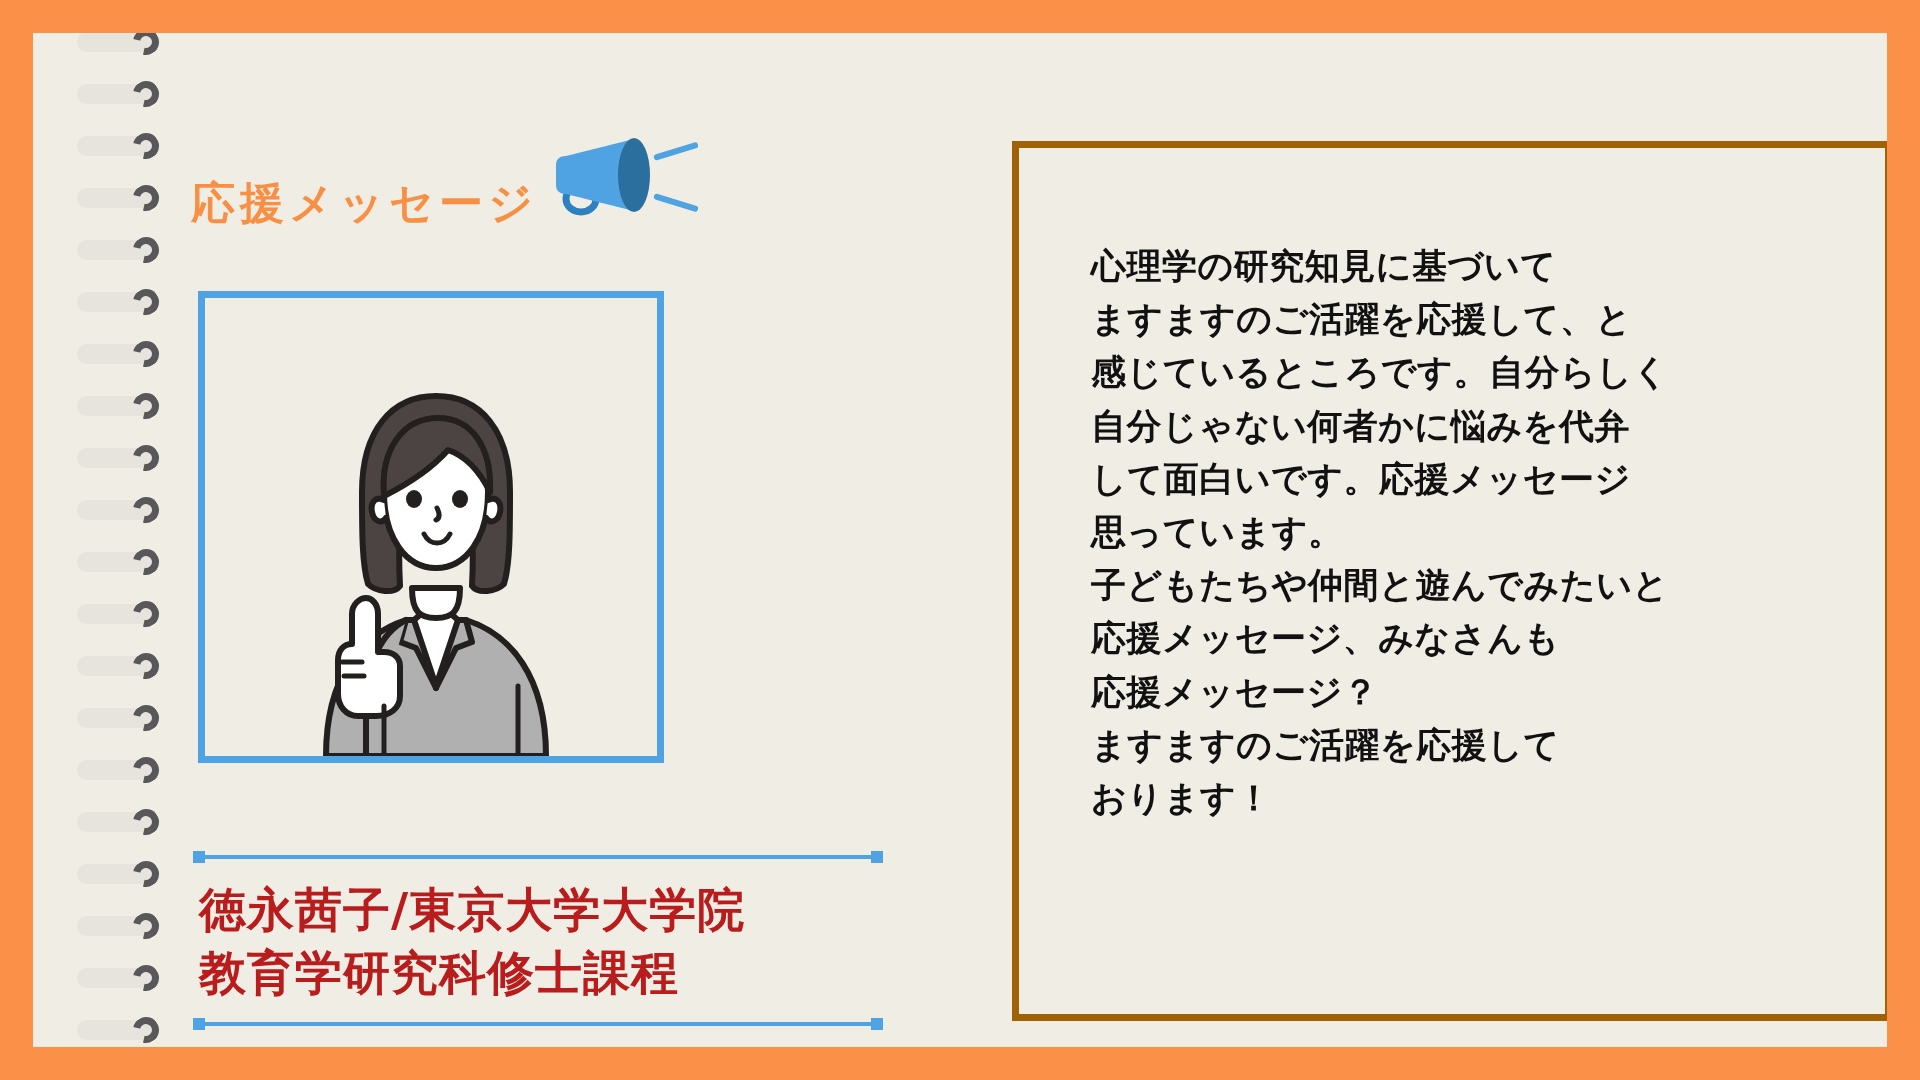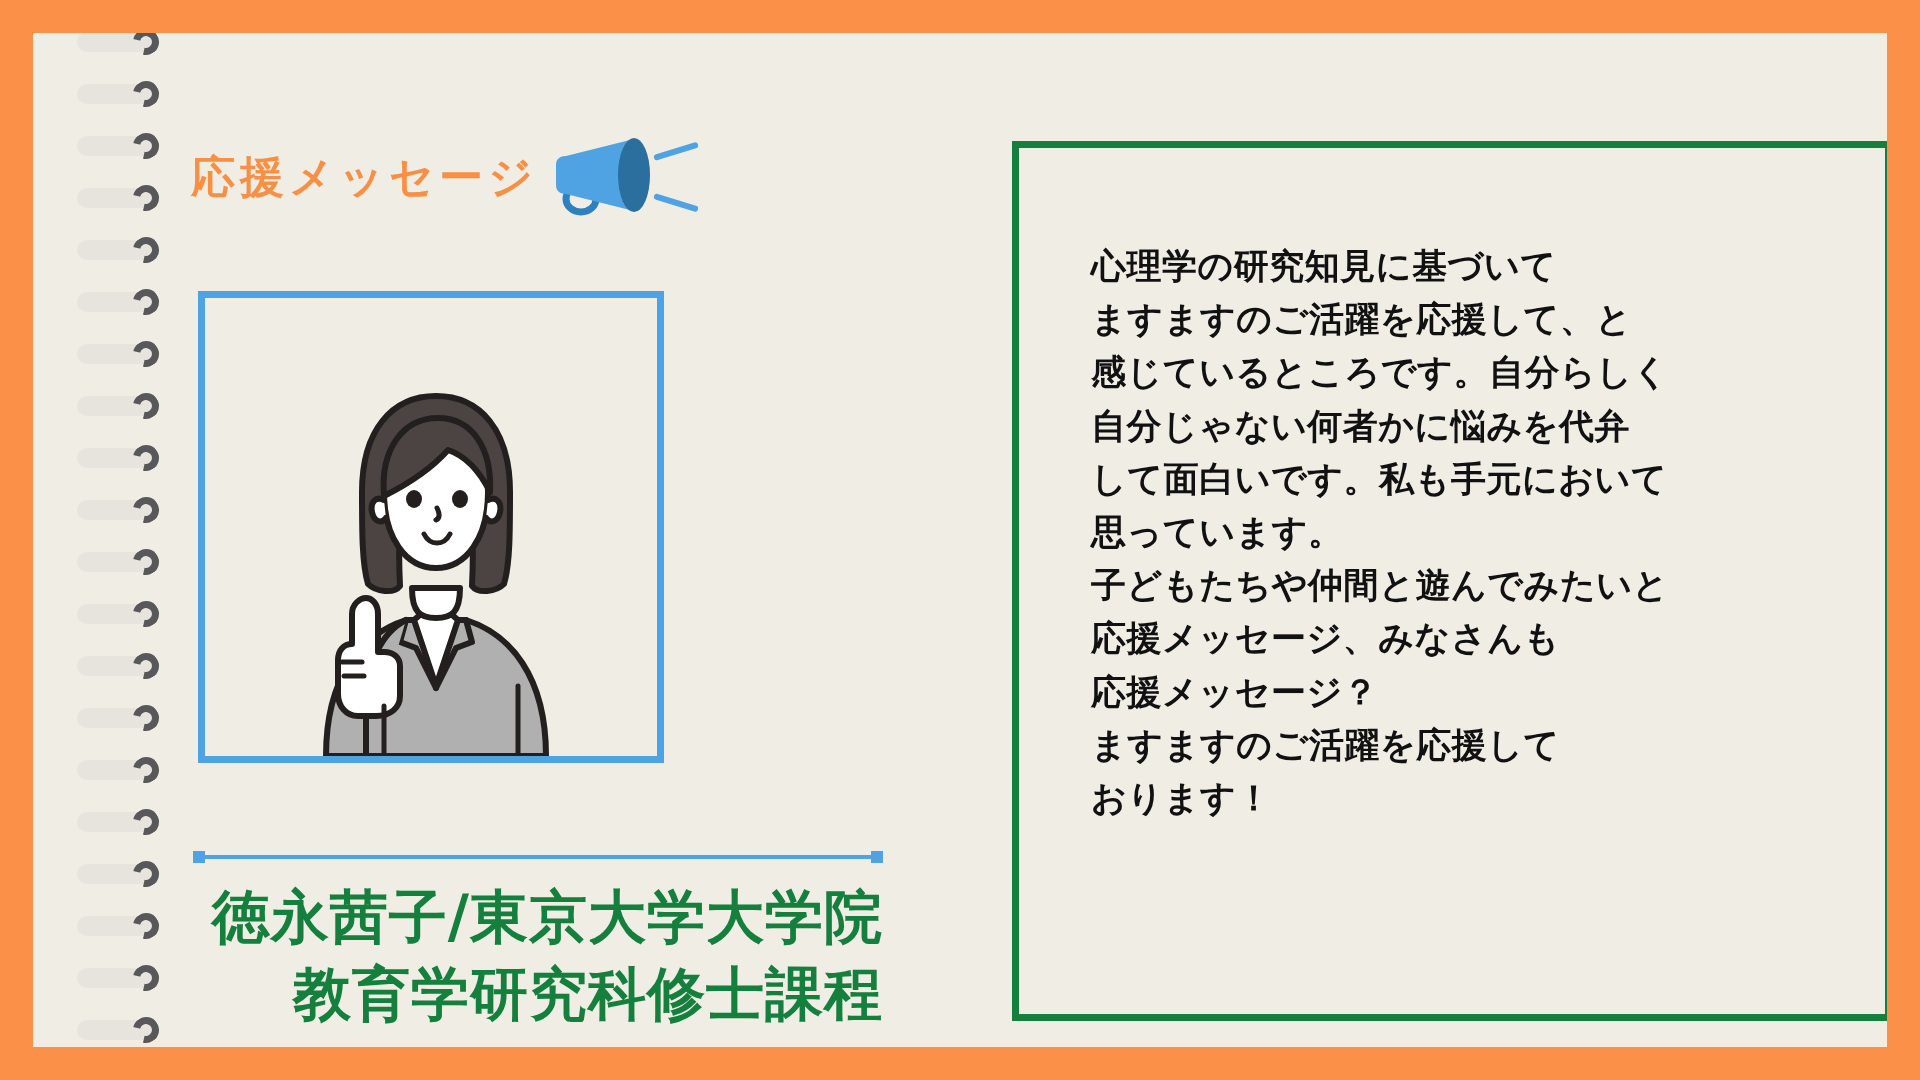--- a/index.html
+++ b/index.html
@@ -70,21 +70,21 @@
     box-sizing: border-box;
     transform: rotate(-32deg);
   }
 
   
   .heading {
     position: absolute;
     left: 158px;
     top: 96px;
     display: flex;
-    align-items: center;
+    align-items: flex-end;
     gap: 10px;
   }
   .heading-title {
     font-size: 44px;
     font-weight: bold;
     color: #f79045;
     letter-spacing: 5px;
     white-space: nowrap;
     line-height: 1;
   }
@@ -138,37 +138,36 @@
     top: 0;
     width: 12px;
     height: 12px;
     background: #4fa3e3;
   }
   .rule .cap.left  { left: 0; }
   .rule .cap.right { right: 0; }
 
   .caption-text {
     padding: 16px 0 14px 6px;
-    font-size: 58px;
+    font-size: 47px;
     font-weight: bold;
-    color: #15803d;
+    color: #b91c1c;
     line-height: 1.33;
     letter-spacing: 1px;
-    text-align: right;
   }
   .caption-text .cline { display: block; white-space: nowrap; }
 
   
   .message-box {
     position: absolute;
     left: 979px;
     top: 108px;
     width: 880px;
     height: 880px;
-    border: 7px solid #15803d;
+    border: 7px solid #a16207;
     box-sizing: border-box;
     background: #efede4;
   }
   .message-text {
     position: absolute;
     left: 72px;
     top: 92px;
     right: 18px;
     font-size: 35px;
     font-weight: bold;
@@ -346,21 +345,21 @@
         <span class="cap right"></span>
       </div>
     </div>
 
     <div class="message-box">
       <div class="message-text">
         <span class="mline">心理学の研究知見に基づいて</span>
         <span class="mline">ますますのご活躍を応援して、と</span>
         <span class="mline">感じているところです。自分らしく</span>
         <span class="mline">自分じゃない何者かに悩みを代弁</span>
-        <span class="mline">して面白いです。私も手元において</span>
+        <span class="mline">して面白いです。応援メッセージ</span>
         <span class="mline">思っています。</span>
         <span class="mline">子どもたちや仲間と遊んでみたいと</span>
         <span class="mline">応援メッセージ、みなさんも</span>
         <span class="mline">応援メッセージ？</span>
         <span class="mline">ますますのご活躍を応援して</span>
         <span class="mline">おります！</span>
       </div>
     </div>
 
   </div>

